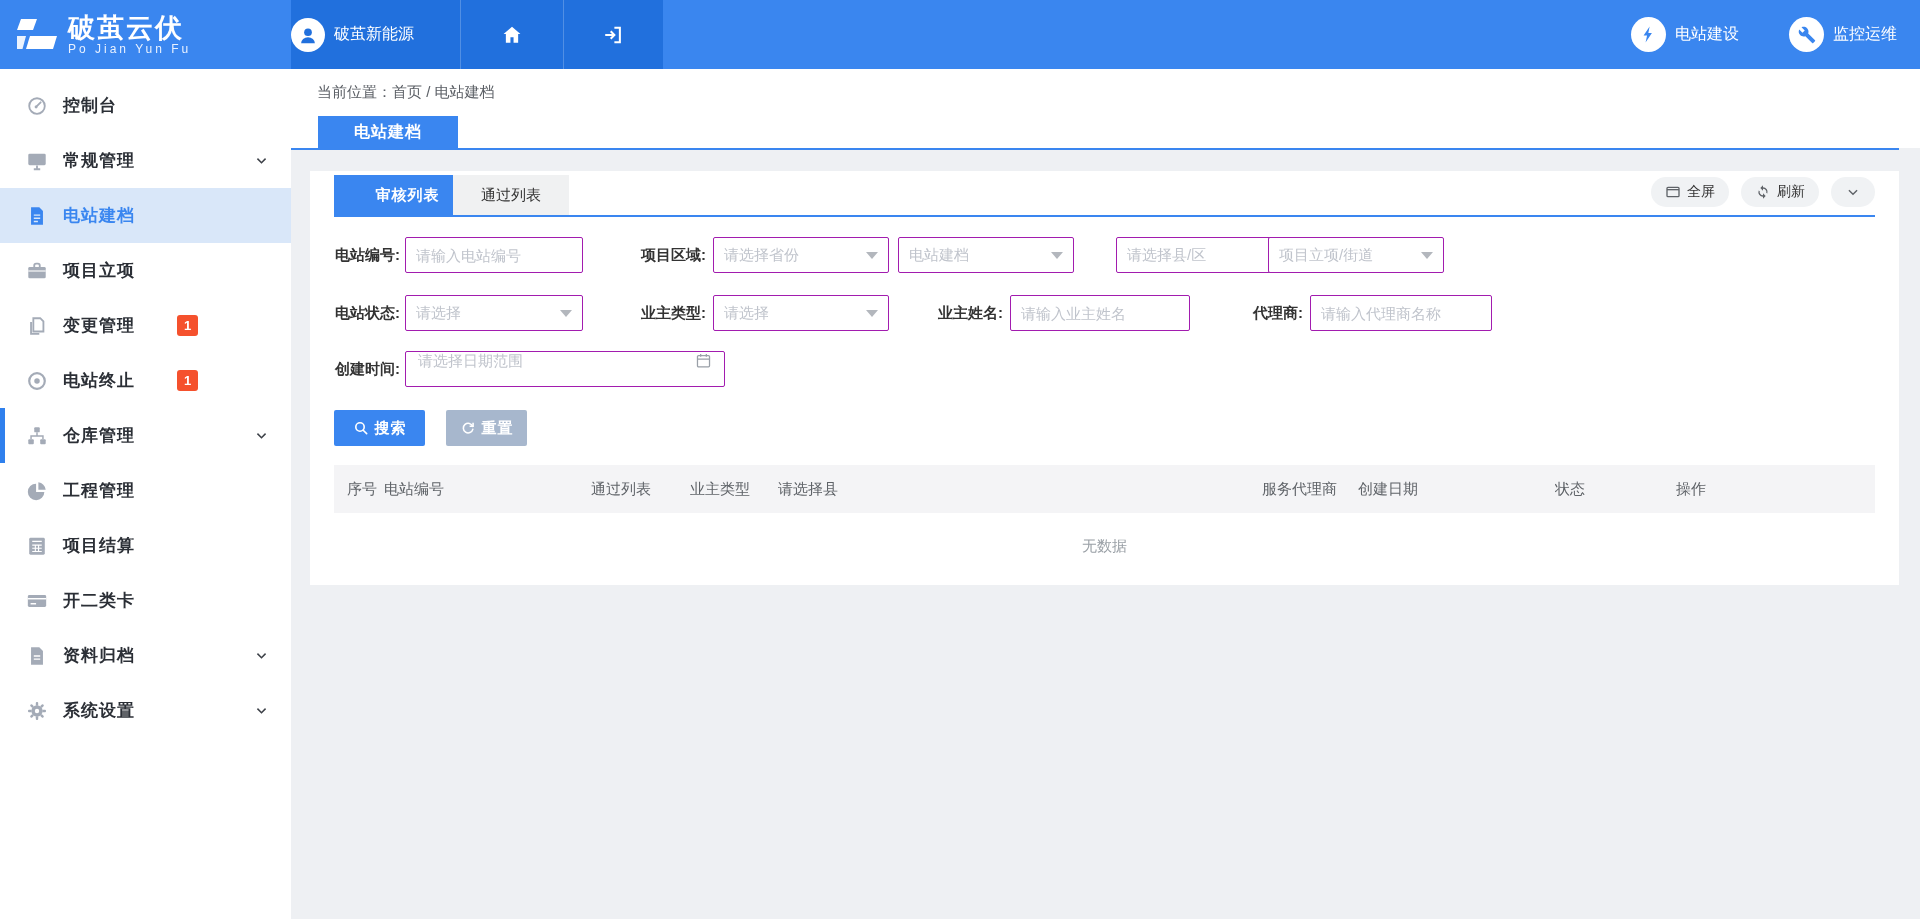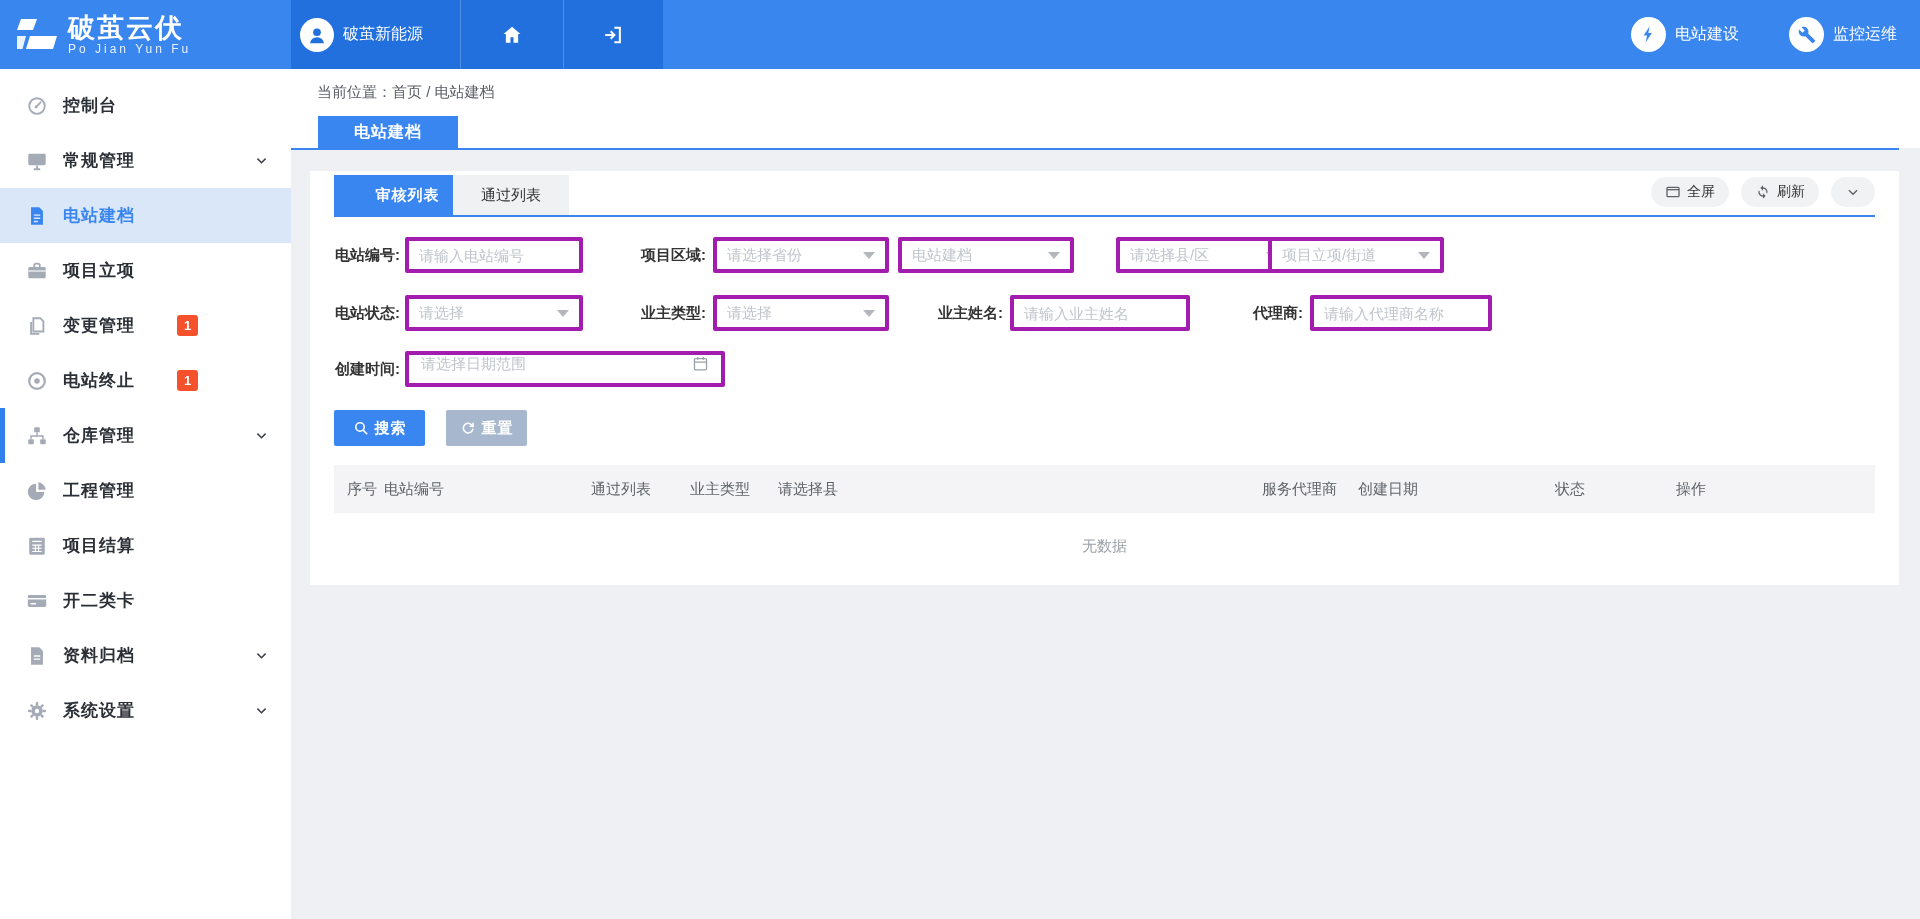--- a/index.html
+++ b/index.html
@@ -9,21 +9,21 @@
 
   
   .topbar { position:absolute; top:0; left:0; width:100%; height:69px; display:flex; }
   .brand { width:291px; height:69px; background:#3a86ef; display:flex; align-items:center; padding-left:15px; }
   .brand-mark { width:44px; height:38px; margin-right:9px; }
   .brand-text .t1 { color:#fff; font-size:27px; font-weight:700; letter-spacing:2px; line-height:30px; }
   .brand-text .t2 { color:#e8f1ff; font-size:12px; letter-spacing:3px; line-height:13px; }
   .top-mid { width:372px; height:69px; background:#2170dd; display:flex; }
   .seg { display:flex; align-items:center; justify-content:center; height:69px; }
   .seg + .seg { border-left:1px solid rgba(255,255,255,0.22); }
-  .seg-user { width:169px; justify-content:flex-start; padding-left:9px; }
+  .seg-user { width:169px; justify-content:flex-start; }
   .seg-home { width:103px; }
   .seg-signin { width:99px; }
   .avatar { width:34px; height:34px; border-radius:50%; background:#fff; display:flex; align-items:center; justify-content:center; margin-right:9px; }
   .top-user-name { color:#fff; font-size:16px; }
   .top-rest { flex:1; height:69px; background:#3a86ef; display:flex; align-items:center; justify-content:flex-end; padding-right:23px; }
   .top-nav-item { display:flex; align-items:center; margin-left:50px; cursor:pointer; }
   .circle-ico { width:35px; height:35px; border-radius:50%; background:#fff; display:flex; align-items:center; justify-content:center; margin-right:9px; }
   .top-nav-item span.lbl { color:#fff; font-size:16px; }
 
   
@@ -54,21 +54,21 @@
   .tools { display:flex; align-items:center; margin-bottom:8px; }
   .pill { height:30px; border-radius:15px; background:#f0f2f4; display:flex; align-items:center; padding:15px 14px; margin-left:12px; font-size:14px; color:#333; cursor:pointer; }
   .pill .p-ico { margin-right:6px; display:flex; }
   .pill.sq { padding:0 15px; }
 
   
   .filter-area { margin-top:20px; }
   .f-row { position:relative; height:36px; }
   .f-row.r1 { margin-bottom:22px; } .f-row.r2 { margin-bottom:20px; } .f-row.r3 { margin-bottom:23px; }
   .f-label { position:absolute; top:0; height:36px; line-height:36px; font-size:15px; font-weight:700; color:#333; text-align:right; }
-  .ctrl { position:absolute; top:0; height:36px; border:4px solid #a21caf; border-radius:2px; background:#fff; }
+  .ctrl { position:absolute; top:0; height:36px; border:1px solid #a21caf; border-radius:2px; background:#fff; }
   input.ctrl { padding:0 10px; font-size:15px; color:#606266; outline:none; font-family:inherit; }
   input.ctrl::placeholder { color:#c0c4cc; }
   .select { display:flex; align-items:center; padding:0 10px; cursor:pointer; }
   .select .ph { flex:1; font-size:15px; color:#c0c4cc; white-space:nowrap; overflow:hidden; }
   .caret { width:0; height:0; border-left:6px solid transparent; border-right:6px solid transparent; border-top:7px solid #b3b7bd; margin-left:6px; }
   .date-wrap { display:flex; align-items:flex-start; padding:0 12px; }
   .date-wrap input { border:none; outline:none; flex:1; font-size:15px; color:#606266; font-family:inherit; }
   .date-wrap input::placeholder { color:#c0c4cc; }
 
   .btn-row { display:flex; }

